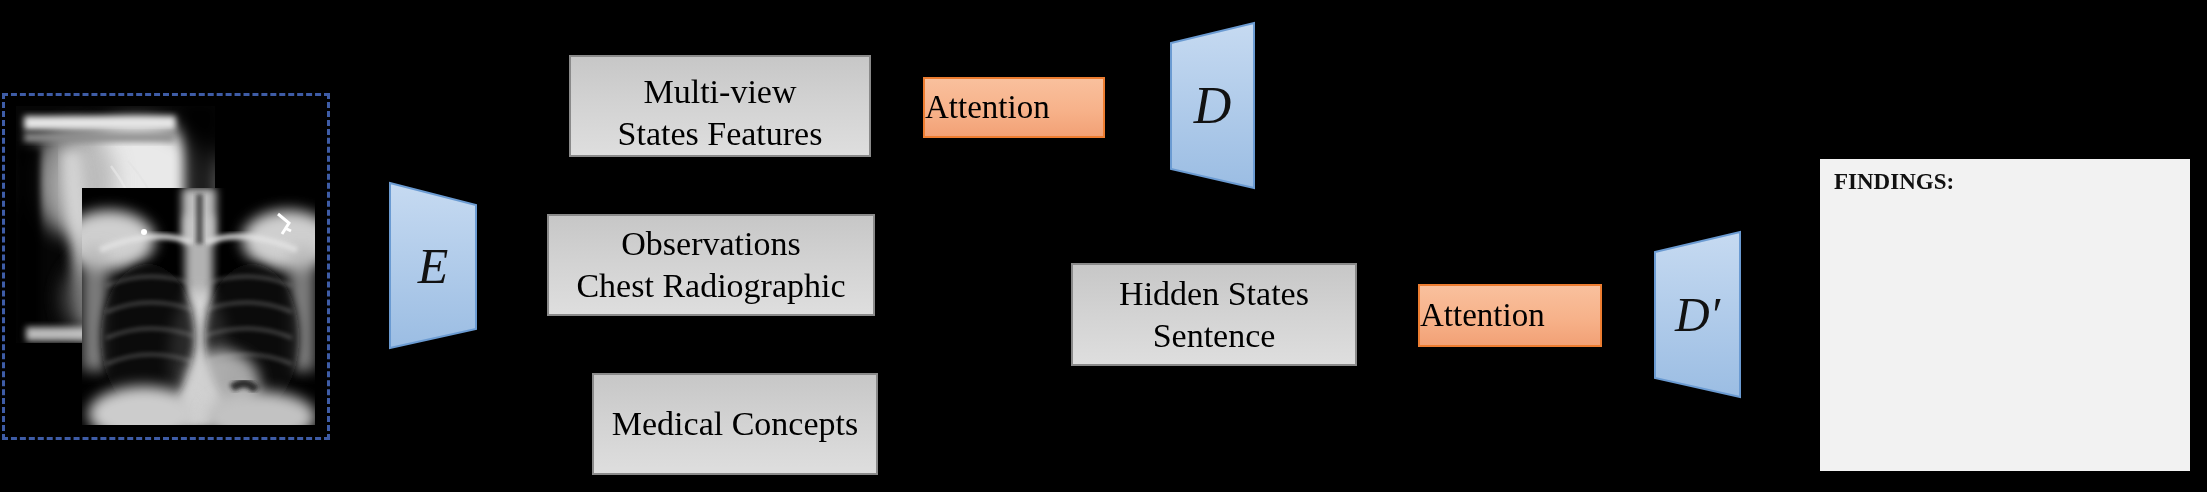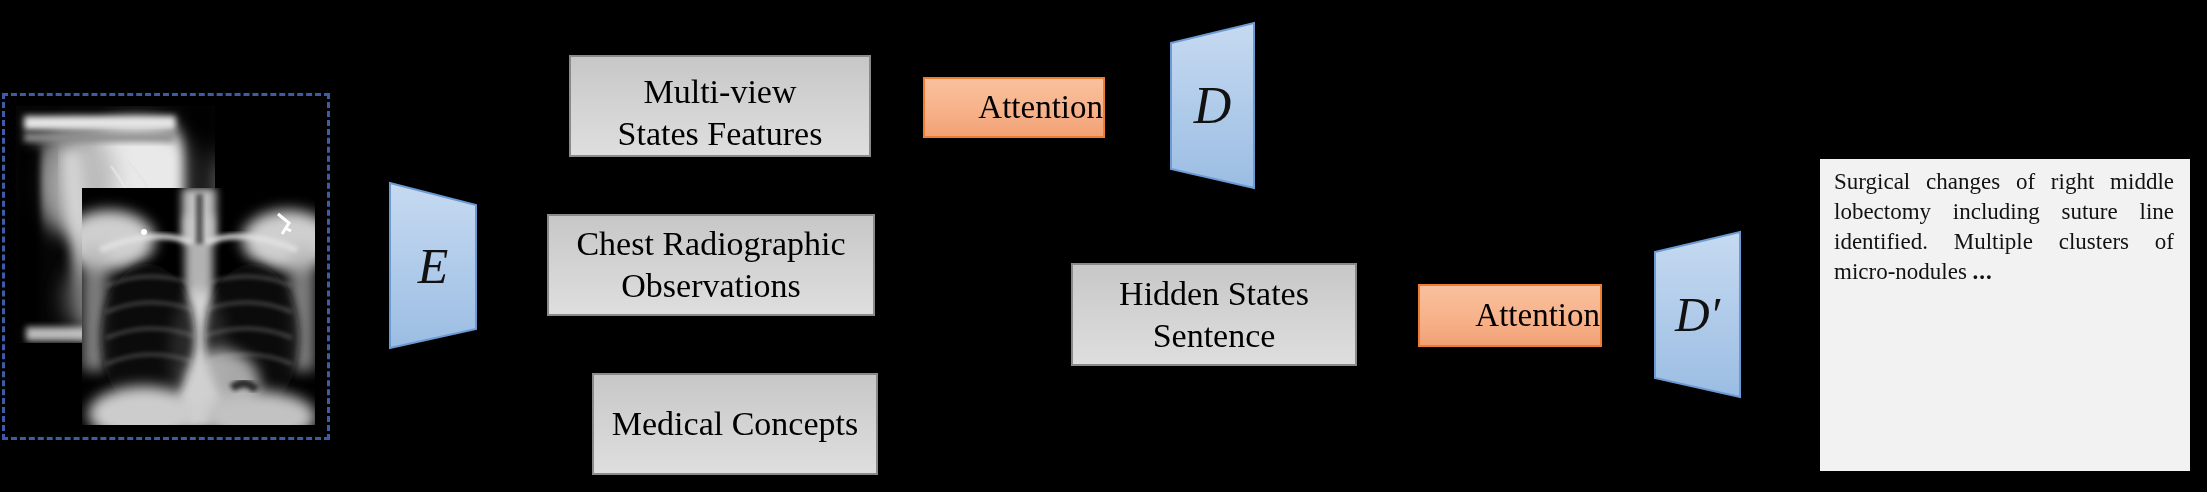--- a/index.html
+++ b/index.html
@@ -43,22 +43,22 @@
   }
   .gbox-multiview{left:569px;top:55px;width:302px;height:102px;justify-content:flex-end;}
   .gbox-chest{left:547px;top:214px;width:328px;height:102px;}
   .gbox-concepts{left:592px;top:373px;width:286px;height:102px;}
   .gbox-sentence{left:1071px;top:263px;width:286px;height:103px;}
   
   .attn{
     position:absolute;box-sizing:border-box;
     background:linear-gradient(180deg,#f9c09d 0%,#f7b28a 55%,#f2a176 100%);
     border:2px solid #ED7D31;
-    display:flex;align-items:center;justify-content:flex-end;
-    font-size:33px;color:#000;padding-left:12px;
+    display:flex;align-items:center;justify-content:flex-start;
+    font-size:33px;color:#000;
   }
   .attn-1{left:923px;top:77px;width:182px;height:61px;}
   .attn-2{left:1418px;top:284px;width:184px;height:63px;}
   
   .report{
     position:absolute;left:1818px;top:157px;width:374px;height:316px;
     box-sizing:border-box;background:#f2f2f2;border:2px solid #000;
     padding:8px 16px 8px 14px;
     font-size:23px;line-height:30px;color:#111;
   }
@@ -184,41 +184,38 @@
     </svg>
     <div class="trap-label">D′</div>
   </div>
 
   <div class="gbox gbox-multiview">
     <span>Multi-view</span>
     <span>States Features</span>
   </div>
 
   <div class="gbox gbox-chest">
+    <span>Observations</span>
     <span>Chest Radiographic</span>
-    <span>Observations</span>
   </div>
 
   <div class="gbox gbox-concepts">
     <span>Medical Concepts</span>
   </div>
 
   <div class="gbox gbox-sentence">
     <span>Hidden States</span>
     <span>Sentence</span>
   </div>
 
   <div class="attn attn-1">
     <span>Attention</span>
   </div>
   <div class="attn attn-2">
     <span>Attention</span>
   </div>
 
   <div class="report">
-    <div class="para">
-      <span>Surgical changes of right middle lobectomy including suture line identified. Multiple clusters of micro-nodules</span>
-      <span class="ellip">...</span>
-    </div>
+    <div class="heading">FINDINGS:</div>
     <div class="gap"></div>
   </div>
 
 </div>
 
 </body></html>

